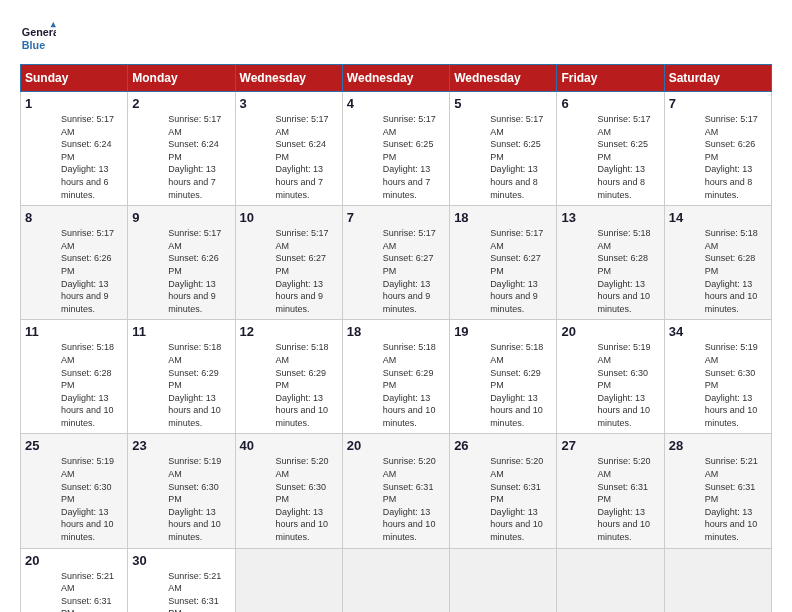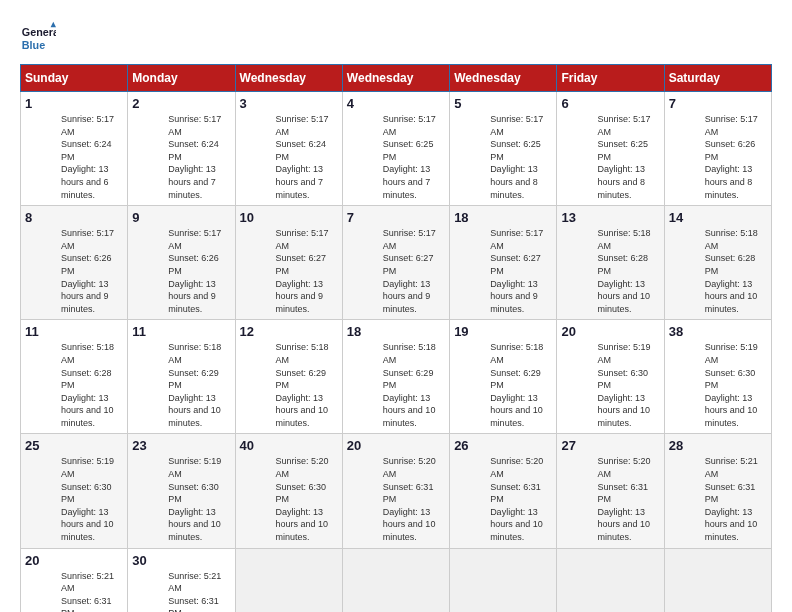--- a/index.html
+++ b/index.html
@@ -188,21 +188,21 @@
         </td>
         <td>
           <span class="day-number">19</span>
           <div class="day-info">Sunrise: 5:18 AM<br>Sunset: 6:29 PM<br>Daylight: 13 hours and 10 minutes.</div>
         </td>
         <td>
           <span class="day-number">20</span>
           <div class="day-info">Sunrise: 5:19 AM<br>Sunset: 6:30 PM<br>Daylight: 13 hours and 10 minutes.</div>
         </td>
         <td>
-          <span class="day-number">38</span>
+          <span class="day-number">34</span>
           <div class="day-info">Sunrise: 5:19 AM<br>Sunset: 6:30 PM<br>Daylight: 13 hours and 10 minutes.</div>
         </td>
       </tr>
       <tr class="row-shaded">
         <td>
           <span class="day-number">25</span>
           <div class="day-info">Sunrise: 5:19 AM<br>Sunset: 6:30 PM<br>Daylight: 13 hours and 10 minutes.</div>
         </td>
         <td>
           <span class="day-number">23</span>

